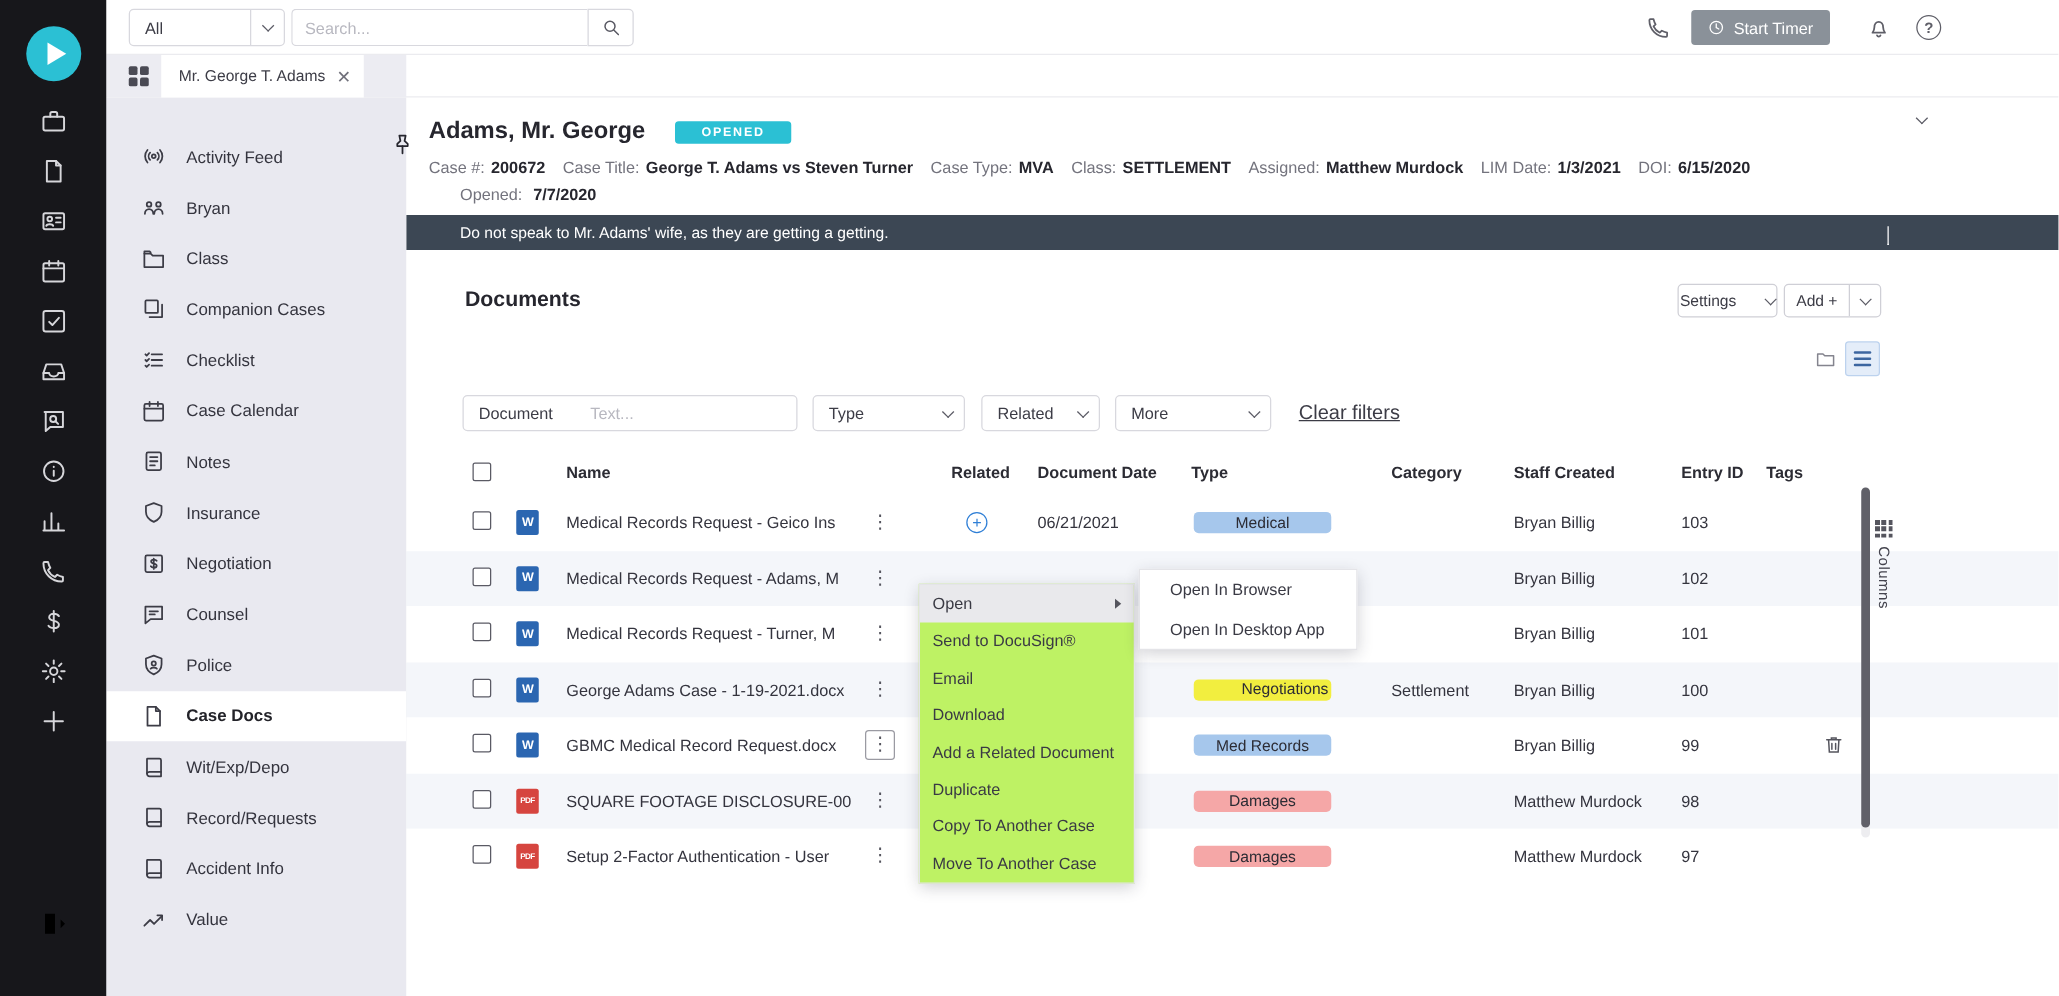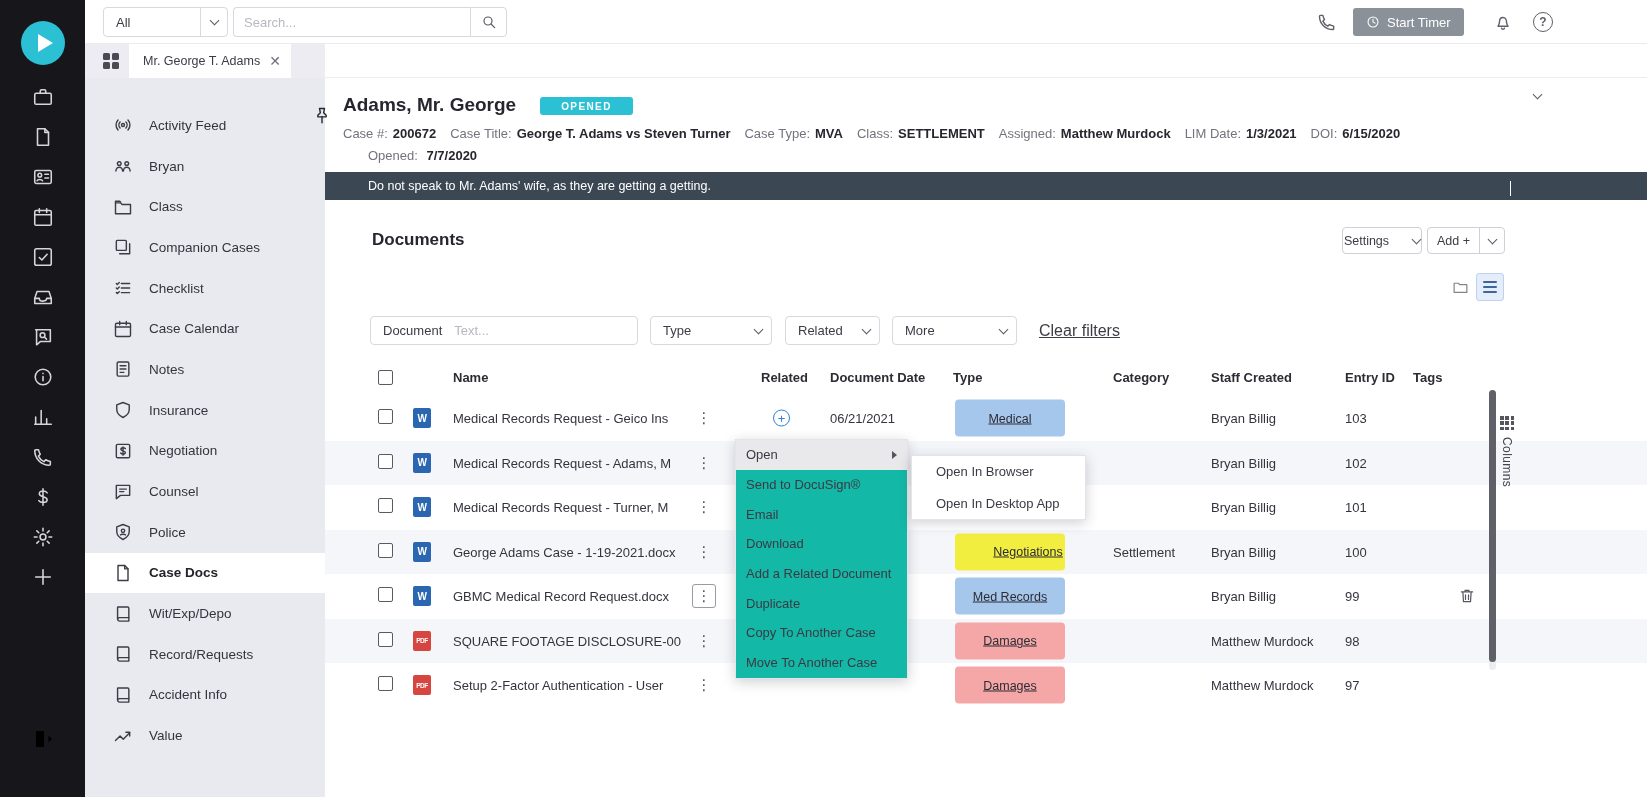--- a/index.html
+++ b/index.html
@@ -77,21 +77,21 @@
   .view-toggles { position:absolute; left:1446px; top:273px; display:flex; gap:2px; }
   .vt { width:28px; height:28px; display:flex; align-items:center; justify-content:center; border:1px solid transparent; border-radius:3px; cursor:pointer; color:#84848e; }
   .vt svg { width:17px; height:17px; fill:none; stroke:currentColor; stroke-width:1.7; stroke-linejoin:round; }
   .vt.active { background:#e4edf9; border-color:#bcd2ee; color:#3c66a0; }
   .vt .bars { width:14px; }
   .vt .bars i { display:block; height:2px; background:currentColor; margin:3px 0; border-radius:1px; }
 
   
   .filter-doc { position:absolute; left:370px; top:316px; width:268px; height:29px; border:1px solid #d8d8de; border-radius:4px; background:#fff; display:flex; align-items:center; font-size:13px; cursor:text; }
   .filter-doc .pre { margin-left:12px; color:#3c3c46; }
-  .filter-doc .ph { margin-left:12px; color:#b8b8c0; }
+  .filter-doc .ph { margin-left:30px; color:#b8b8c0; }
   .dd { position:absolute; top:316px; height:29px; border:1px solid #d8d8de; border-radius:4px; background:#fff; display:flex; align-items:center; font-size:13px; color:#3c3c46; cursor:pointer; }
   .dd .lbl { padding-left:12px; flex:1; }
   .dd .cwrap { width:26px; display:flex; align-items:center; justify-content:center; }
   .dd-type { left:650px; width:122px; }
   .dd-related { left:785px; width:95px; }
   .dd-more { left:892px; width:125px; }
   .clear-filters { position:absolute; left:1039px; top:322px; font-size:16px; color:#3c3c46; cursor:pointer;text-decoration:underline; }
 
   
   .tbl-header { position:absolute; left:325px; top:361px; width:1322px; height:35px; }
@@ -105,29 +105,29 @@
   .c-check { left:53px; }
   .c-file { left:88px; width:18px; height:20px; border-radius:2px; color:#fff; font-size:10px; font-weight:700; display:flex; align-items:center; justify-content:center; letter-spacing:-0.5px; }
   .c-file.word { background:#2b66b1; }
   .c-file.pdf { background:#d6453f; font-size:6.5px; }
   .c-name { left:128px; width:228px; overflow:hidden; text-overflow:clip; cursor:pointer; }
   .c-kebab { left:367px; width:24px; height:24px; text-align:center; line-height:22px; font-size:15px; color:#55555e; cursor:pointer; border:1px solid transparent; border-radius:3px; }
   .c-kebab.boxed { border-color:#9a9aa2; background:#fff; }
   .c-related { left:448px; }
   .plus-circle { width:17px; height:17px; border:1.6px solid #2f7fd6; border-radius:50%; color:#2f7fd6; display:flex; align-items:center; justify-content:center; font-size:13px; line-height:1; cursor:pointer; }
   .c-date { left:505px; }
-  .c-badge { left:630px; width:110px; height:37px; border-radius:4px; display:flex; align-items:center; justify-content:center; font-size:12.5px; color:#2c2c34;text-decoration:underline; }
+  .c-badge { left:630px; width:110px; height:17px; border-radius:4px; display:flex; align-items:center; justify-content:center; font-size:12.5px; color:#2c2c34; }
   .c-category { left:788px; }
   .c-staff { left:886px; }
   .c-entry { left:1020px; }
   .c-trash { left:1133px; width:18px; height:19px; color:#55555e; cursor:pointer; }
   .c-trash svg { width:18px; height:19px; fill:none; stroke:currentColor; stroke-width:1.6; stroke-linecap:round; }
 
   
-  .ctx-menu { position:absolute; left:735px; top:439px; width:173px; background:#14b8a6; border:1px solid #e4e4e8; box-shadow:0 3px 12px rgba(40,40,60,0.22); z-index:40; }
+  .ctx-menu { position:absolute; left:735px; top:467px; width:173px; background:#bef264; border:1px solid #e4e4e8; box-shadow:0 3px 12px rgba(40,40,60,0.22); z-index:40; }
   .ctx-item { height:29.7px; display:flex; align-items:center; padding:0 10px; font-size:13px; color:#3a3a44; cursor:pointer; }
   .ctx-item.hl { background:#e9e9ec; }
   .ctx-caret { margin-left:auto; width:0; height:0; border-left:5px solid #55555e; border-top:4px solid transparent; border-bottom:4px solid transparent; }
   .ctx-sub { position:absolute; left:911px; top:455px; width:175px; background:#fff; border:1px solid #e4e4e8; box-shadow:0 3px 12px rgba(40,40,60,0.22); z-index:41; }
   .ctx-sub .ctx-item { height:31.5px; padding-left:24px; }
 
   
   .columns-ctl { position:absolute; left:1500px; top:416px; display:flex; flex-direction:column; align-items:center; gap:7px; cursor:pointer; }
   .cols-grid { display:grid; grid-template-columns:repeat(3,3.5px); grid-auto-rows:3.5px; gap:1.8px; }
   .cols-grid i { background:#55555e; }

